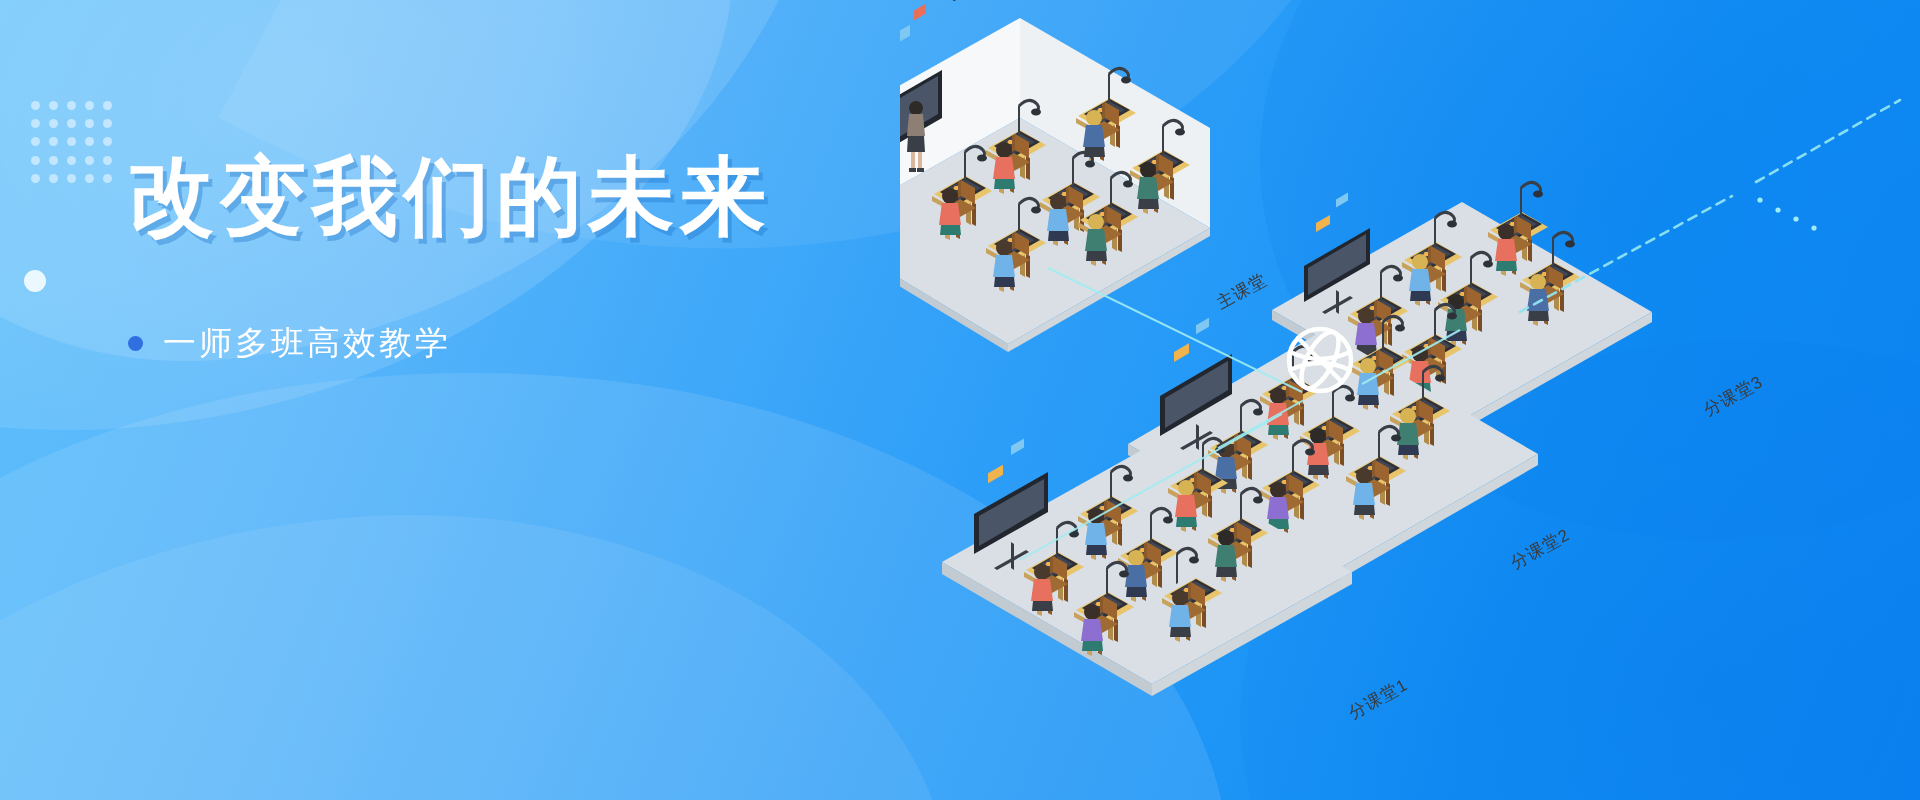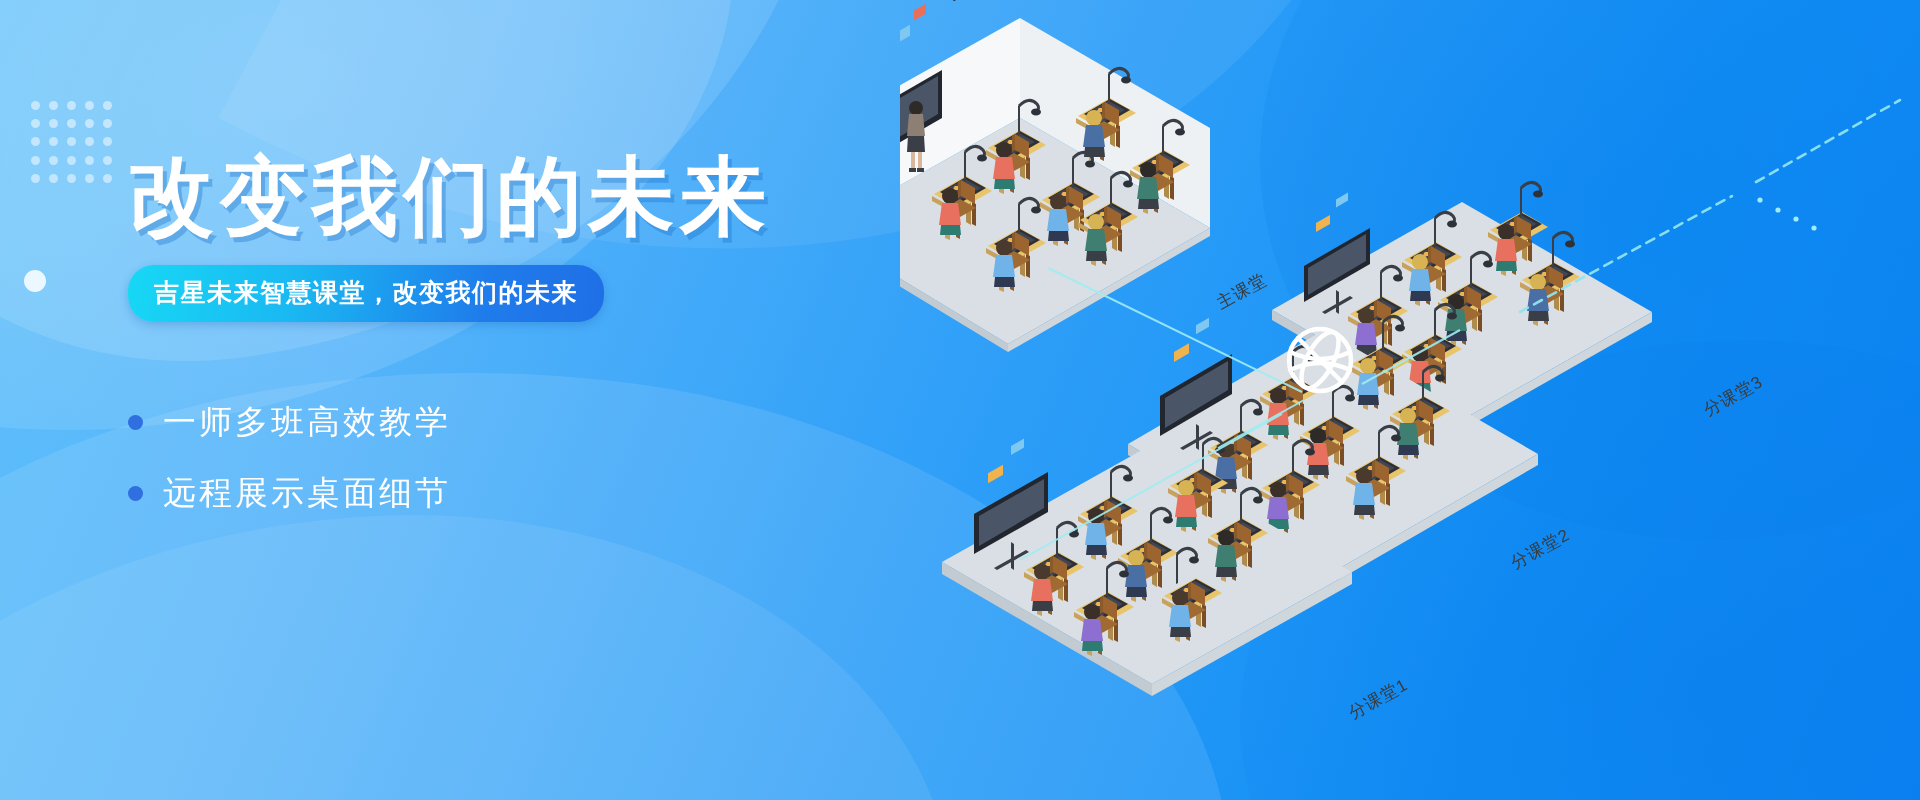--- a/index.html
+++ b/index.html
@@ -176,30 +176,25 @@
     <i></i>
       <i></i>
       <i></i>
       <i></i>
       <i></i>
   </div>
   <div class="big-dot"></div>
 
   <div class="copy">
     <div class="title">改变我们的未来</div>
-    <div class="pill">吉星未来智慧课堂，改变我们的未来</div>
 
     <div class="bullets">
       <div class="bullet">
         <span class="dot"></span>
         <span class="txt">一师多班高效教学</span>
-      </div>
-      <div class="bullet">
-        <span class="dot"></span>
-        <span class="txt">远程展示桌面细节</span>
       </div>
     </div>
   </div>
 
   <div id="illo">
     <svg viewBox="0 0 1020 800" xmlns="http://www.w3.org/2000/svg">
       <defs>
         <g id="deskUnit">
 
           <path d="M0 0 l18 10 l0 34 l-5 -2 l0 -30 l-13 -7 z" fill="#c8a15c"></path>

